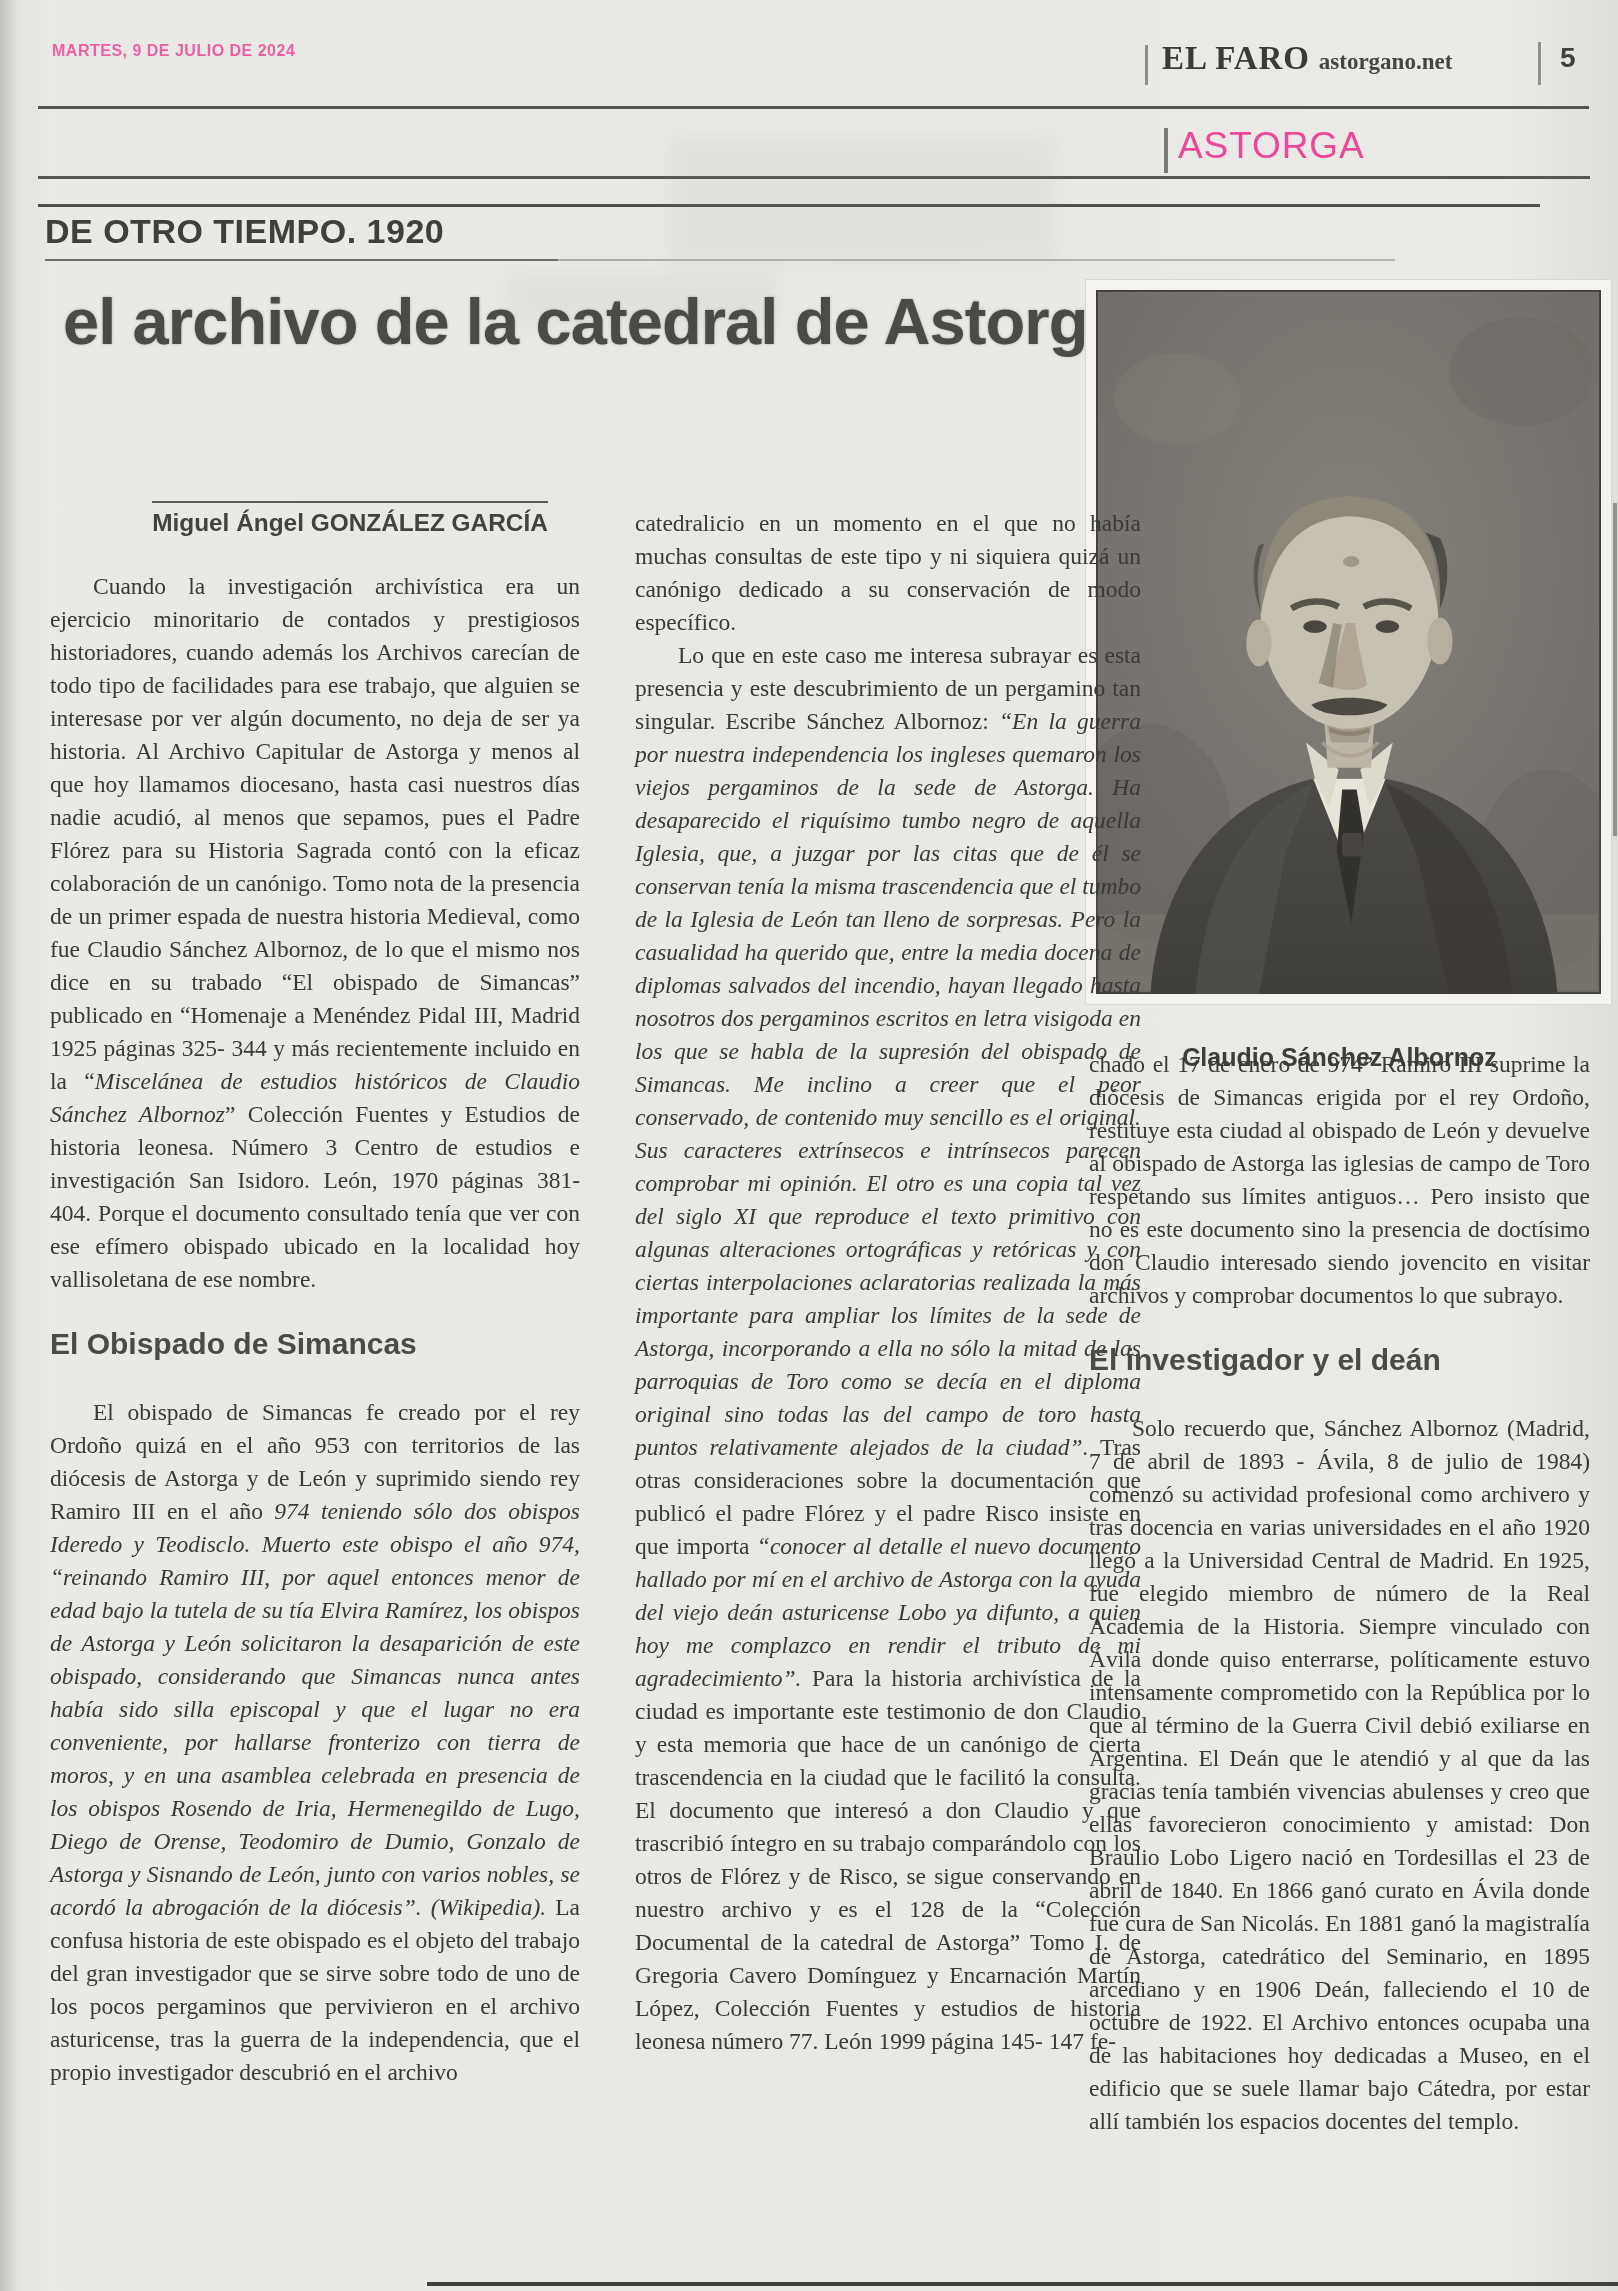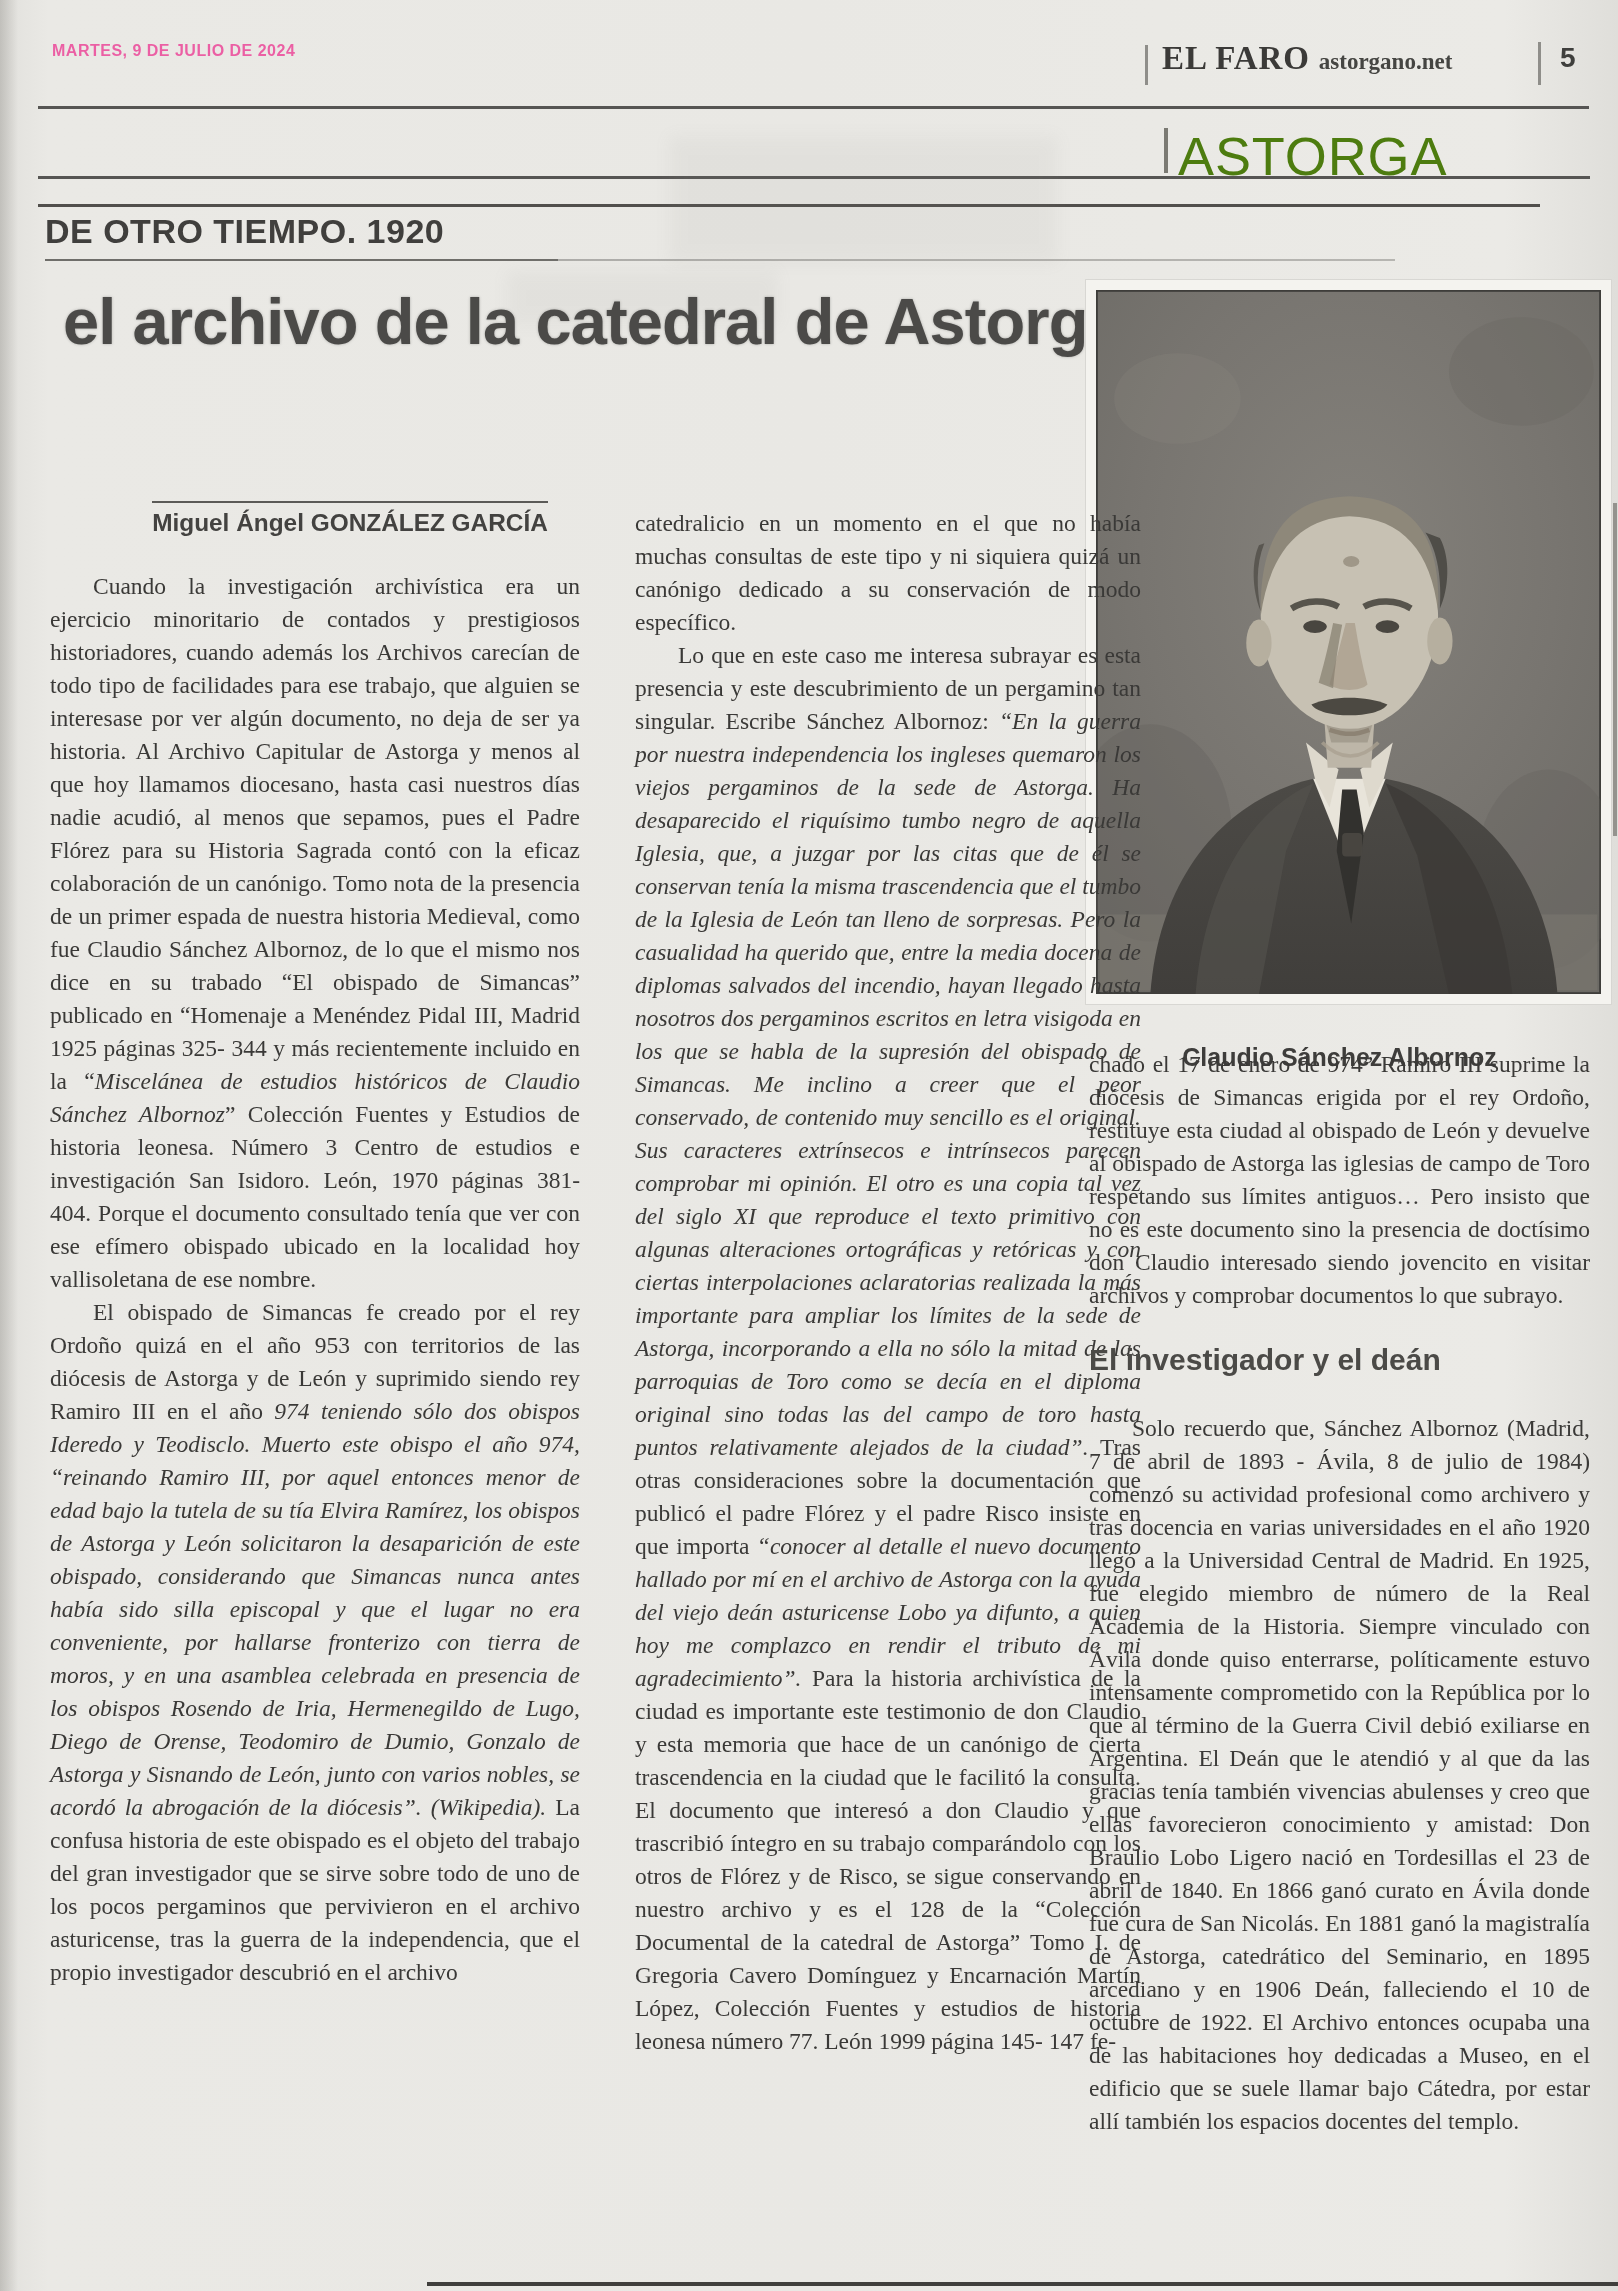--- a/index.html
+++ b/index.html
@@ -10,21 +10,21 @@
   }
   .abs{position:absolute;}
   
   .hdr-date{left:52px;top:42px;font-size:16px;letter-spacing:0.5px;color:#ec4899;font-weight:bold;opacity:.85;}
   .vbar{width:2.7px;background:#8f8e8a;}
   .brand{left:1162px;top:40px;font-family:"Liberation Serif","DejaVu Serif",serif;font-weight:bold;font-size:33px;letter-spacing:0.9px;color:#3b3a38;}
   .brand-suffix{font-family:Liberation Serif, serif;font-weight:bold;font-size:23px;letter-spacing:0;margin-left:9px;color:#454542;margin-top:43px;}
   .pagenum{left:1560px;top:42px;font-size:28px;font-weight:bold;color:#3f3f3d;}
   .rule{height:2.7px;background:#565553;}
   .section-bar{left:1164px;top:128px;width:3.6px;height:45px;background:#7b7a73;}
-  .section{left:1178px;top:125px;font-size:54px;font-weight:normal;letter-spacing:0.9px;color:#4d7c0f;}
+  .section{left:1178px;top:125px;font-size:37px;font-weight:normal;letter-spacing:0.9px;color:#ec4899;}
   .kicker{left:45px;top:212px;font-size:34px;font-weight:bold;letter-spacing:0.5px;color:#403f3d;}
   .rule4{left:45px;top:259px;width:1350px;height:1.8px;
          background:linear-gradient(90deg,#6f6e6a 0 38%,#aeada9 38%,#b6b5b1 100%);}
   
   .headline{left:63px;top:279px;width:1104px;font-size:65px;line-height:85px;font-weight:bold;
             letter-spacing:-0.9px;color:#4b4a48;text-shadow:0 0 2.7px rgba(75,74,72,.40);}
   .byline-box{left:152px;top:493px;width:396px;border-top:2.7px solid #5b5a57;padding-top:6.3px;
               text-align:center;font-size:24.4px;font-weight:bold;color:#434240;margin-top:8px;}
   
   .col{position:absolute;font-family:"Liberation Serif","DejaVu Serif",serif;font-size:23.5px;
@@ -133,20 +133,21 @@
     <path d="M258 486 C276 492 286 492 302 486" stroke="#8d8374" stroke-width="5" fill="none"></path>
     <path d="M250 500 C270 520 292 520 312 500" stroke="#aaa191" stroke-width="4" fill="none" opacity=".8"></path>
 
     <ellipse cx="282" cy="300" rx="9" ry="6" fill="#9a9283" opacity=".9"></ellipse>
   </svg>
 </div>
 <div class="abs caption">Claudio Sánchez Albornoz</div>
 
 <div id="col1" class="col">
     <p><span>Cuando la investigación archivística era un ejercicio minoritario de contados y prestigiosos historiadores, cuando además los Archivos carecían de todo tipo de facilidades para ese trabajo, que alguien se interesase por ver algún documento, no deja de ser ya historia. Al Archivo Capitular de Astorga y menos al que hoy llamamos diocesano, hasta casi nuestros días nadie acudió, al menos que sepamos, pues el Padre Flórez para su Historia Sagrada contó con la eficaz colaboración de un canónigo. Tomo nota de la presencia de un primer espada de nuestra historia Medieval, como fue Claudio Sánchez Albornoz, de lo que el mismo nos dice en su trabado “El obispado de Simancas” publicado en “Homenaje a Menéndez Pidal III, Madrid 1925 páginas 325- 344 y más recientemente incluido en la “</span><span class="it">Miscelánea de estudios históricos de Claudio Sánchez Albornoz</span><span>” Colección Fuentes y Estudios de historia leonesa. Número 3 Centro de estudios e investigación San Isidoro. León, 1970 páginas 381- 404. Porque el documento consultado tenía que ver con ese efímero obispado ubicado en la localidad hoy vallisoletana de ese nombre.</span></p>
+    <div class="subhead">El Obispado de Simancas</div>
     <p><span>El obispado de Simancas fe creado por el rey Ordoño quizá en el año 953 con territorios de las diócesis de Astorga y de León y suprimido siendo rey Ramiro III en el año </span><span class="it">974 teniendo sólo dos obispos Ideredo y Teodisclo. Muerto este obispo el año 974, “reinando Ramiro III, por aquel entonces menor de edad bajo la tutela de su tía Elvira Ramírez, los obispos de Astorga y León solicitaron la desaparición de este obispado, considerando que Simancas nunca antes había sido silla episcopal y que el lugar no era conveniente, por hallarse fronterizo con tierra de moros, y en una asamblea celebrada en presencia de los obispos Rosendo de Iria, Hermenegildo de Lugo, Diego de Orense, Teodomiro de Dumio, Gonzalo de Astorga y Sisnando de León, junto con varios nobles, se acordó la abrogación de la diócesis”. (Wikipedia). </span><span>La confusa historia de este obispado es el objeto del trabajo del gran investigador que se sirve sobre todo de uno de los pocos pergaminos que pervivieron en el archivo asturicense, tras la guerra de la independencia, que el propio investigador descubrió en el archivo</span></p>
   </div>
 <div id="col2" class="col">
     <p class="noindent"><span>catedralicio en un momento en el que no había muchas consultas de este tipo y ni siquiera quizá un canónigo dedicado a su conservación de modo específico.</span></p>
     <p><span>Lo que en este caso me interesa subrayar es esta presencia y este descubrimiento de un pergamino tan singular. Escribe Sánchez Albornoz: </span><span class="it">“En la guerra por nuestra independencia los ingleses quemaron los viejos pergaminos de la sede de Astorga. Ha desaparecido el riquísimo tumbo negro de aquella Iglesia, que, a juzgar por las citas que de él se conservan tenía la misma trascendencia que el tumbo de la Iglesia de León tan lleno de sorpresas. Pero la casualidad ha querido que, entre la media docena de diplomas salvados del incendio, hayan llegado hasta nosotros dos pergaminos escritos en letra visigoda en los que se habla de la supresión del obispado de Simancas. Me inclino a creer que el peor conservado, de contenido muy sencillo es el original. Sus caracteres extrínsecos e intrínsecos parecen comprobar mi opinión. El otro es una copia tal vez del siglo XI que reproduce el texto primitivo con algunas alteraciones ortográficas y retóricas y con ciertas interpolaciones aclaratorias realizada la más importante para ampliar los límites de la sede de Astorga, incorporando a ella no sólo la mitad de las parroquias de Toro como se decía en el diploma original sino todas las del campo de toro hasta puntos relativamente alejados de la ciudad”.</span><span> Tras otras consideraciones sobre la documentación que publicó el padre Flórez y el padre Risco insiste en que importa </span><span class="it">“conocer al detalle el nuevo documento hallado por mí en el archivo de Astorga con la ayuda del viejo deán asturicense Lobo ya difunto, a quien hoy me complazco en rendir el tributo de mi agradecimiento”.</span><span> Para la historia archivística de la ciudad es importante este testimonio de don Claudio y esta memoria que hace de un canónigo de cierta trascendencia en la ciudad que le facilitó la consulta. El documento que interesó a don Claudio y que trascribió íntegro en su trabajo comparándolo con los otros de Flórez y de Risco, se sigue conservando en nuestro archivo y es el 128 de la “Colección Documental de la catedral de Astorga” Tomo I. de Gregoria Cavero Domínguez y Encarnación Martín López, Colección Fuentes y estudios de historia leonesa número 77. León 1999 página 145- 147 fe-</span></p>
   </div>
 <div id="col3" class="col">
     <p class="noindent"><span>chado el 17 de enero de 974” Ramiro III suprime la diócesis de Simancas erigida por el rey Ordoño, restituye esta ciudad al obispado de León y devuelve al obispado de Astorga las iglesias de campo de Toro respetando sus límites antiguos…  Pero insisto que no es este documento sino la presencia de doctísimo don Claudio interesado siendo jovencito en visitar archivos y comprobar documentos lo que subrayo.</span></p>
     <div class="subhead">El investigador y el deán</div>
     <p><span>Solo recuerdo que, Sánchez Albornoz (Madrid, 7 de abril de 1893 - Ávila, 8 de julio de 1984) comenzó su actividad profesional como archivero y tras docencia en varias universidades en el año 1920 llegó a la Universidad Central de Madrid. En 1925, fue elegido miembro de número de la Real Academia de la Historia. Siempre vinculado con Ávila donde quiso enterrarse, políticamente estuvo intensamente comprometido con la República por lo que al término de la Guerra Civil debió exiliarse en Argentina. El Deán que le atendió y al que da las gracias tenía también vivencias abulenses y creo que ellas favorecieron conocimiento y amistad: Don Braulio Lobo Ligero nació en Tordesillas el 23 de abril de 1840. En 1866 ganó curato en Ávila donde fue cura de San Nicolás. En 1881 ganó la magistralía de Astorga, catedrático del Seminario, en 1895 arcediano y en 1906 Deán, falleciendo el 10 de octubre de 1922. El Archivo entonces ocupaba una de las habitaciones hoy dedicadas a Museo, en el edificio que se suele llamar bajo Cátedra, por estar allí también los espacios docentes del templo.</span></p>

